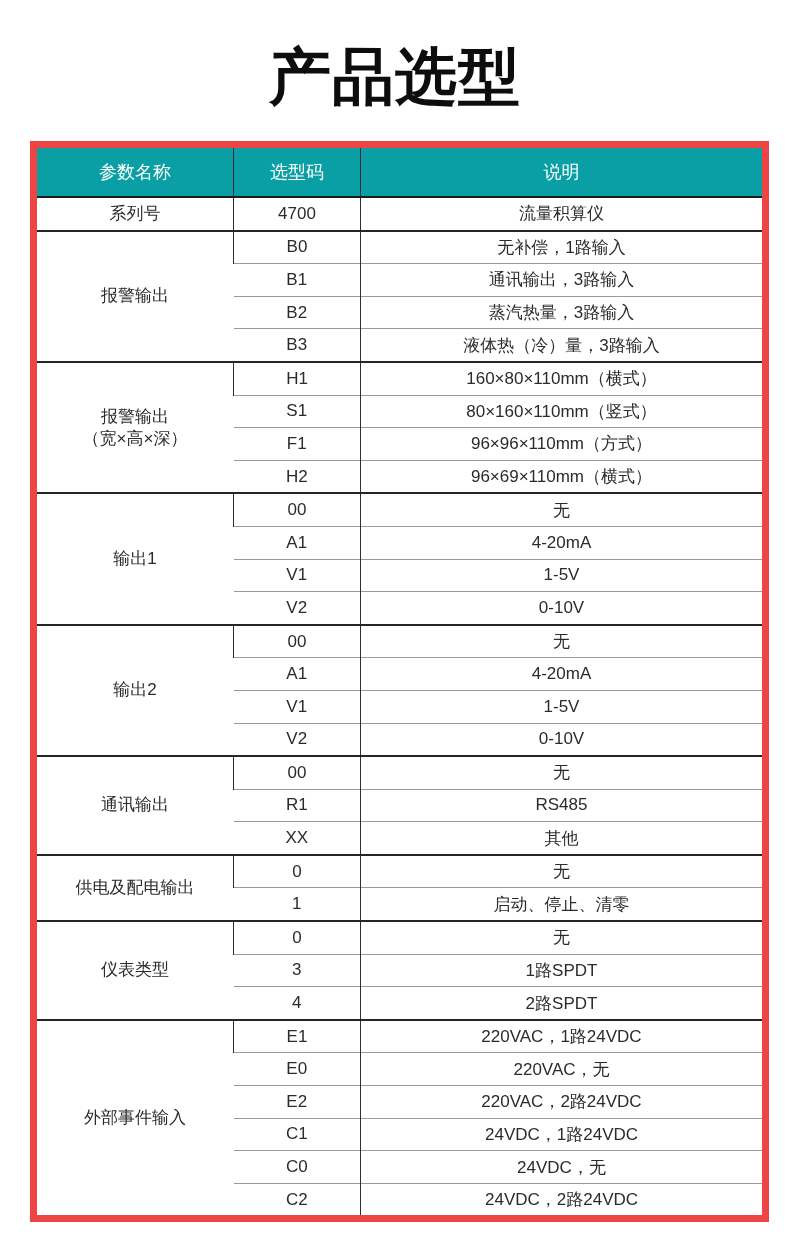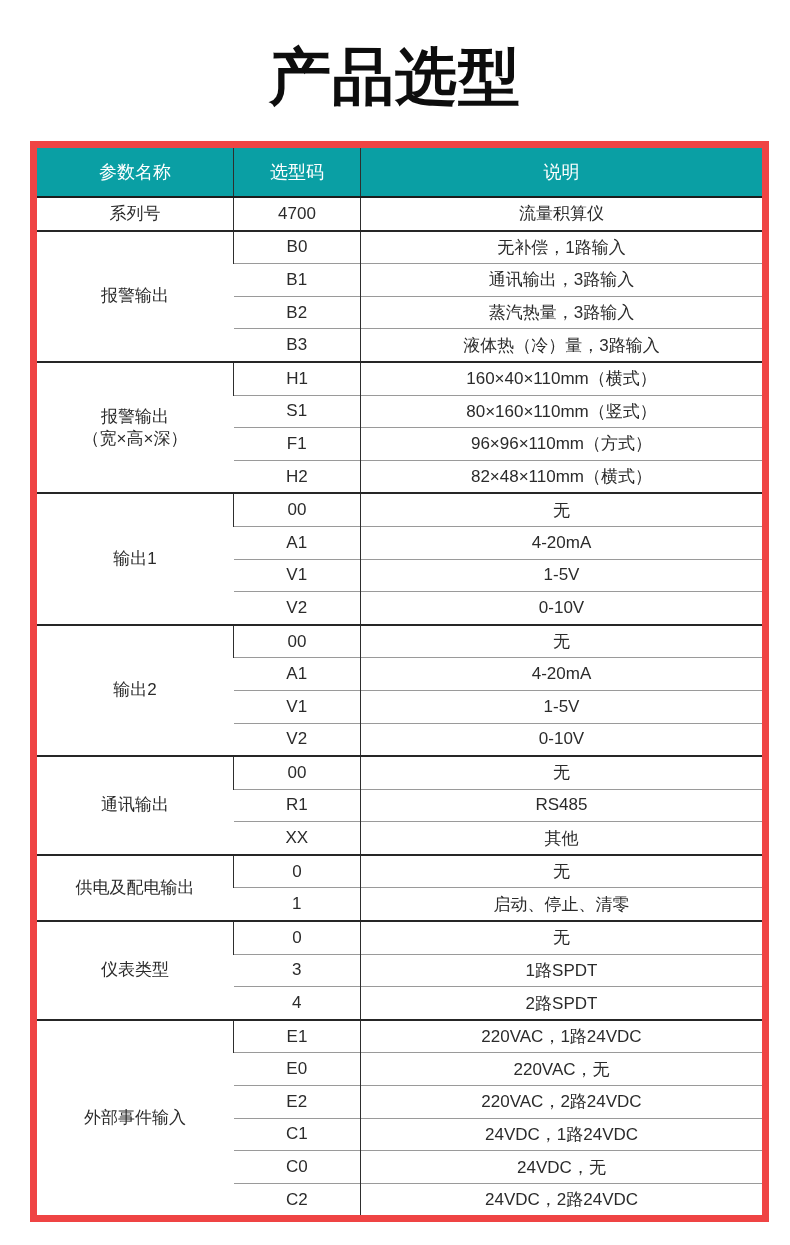--- a/index.html
+++ b/index.html
@@ -110,33 +110,33 @@
       <tr class="in-group">
         <td class="code">B3</td>
         <td class="desc">液体热（冷）量，3路输入</td>
       </tr>
       <tr class="group-start">
         <td rowspan="4" class="param">
           <div>报警输出</div>
           <div>（宽×高×深）</div>
         </td>
         <td class="code">H1</td>
-        <td class="desc">160×40×110mm（横式）</td>
+        <td class="desc">160×80×110mm（横式）</td>
       </tr>
       <tr class="in-group">
         <td class="code">S1</td>
         <td class="desc">80×160×110mm（竖式）</td>
       </tr>
       <tr class="in-group">
         <td class="code">F1</td>
         <td class="desc">96×96×110mm（方式）</td>
       </tr>
       <tr class="in-group">
         <td class="code">H2</td>
-        <td class="desc">82×48×110mm（横式）</td>
+        <td class="desc">96×69×110mm（横式）</td>
       </tr>
       <tr class="group-start">
         <td rowspan="4" class="param">输出1</td>
         <td class="code">00</td>
         <td class="desc">无</td>
       </tr>
       <tr class="in-group">
         <td class="code">A1</td>
         <td class="desc">4-20mA</td>
       </tr>

